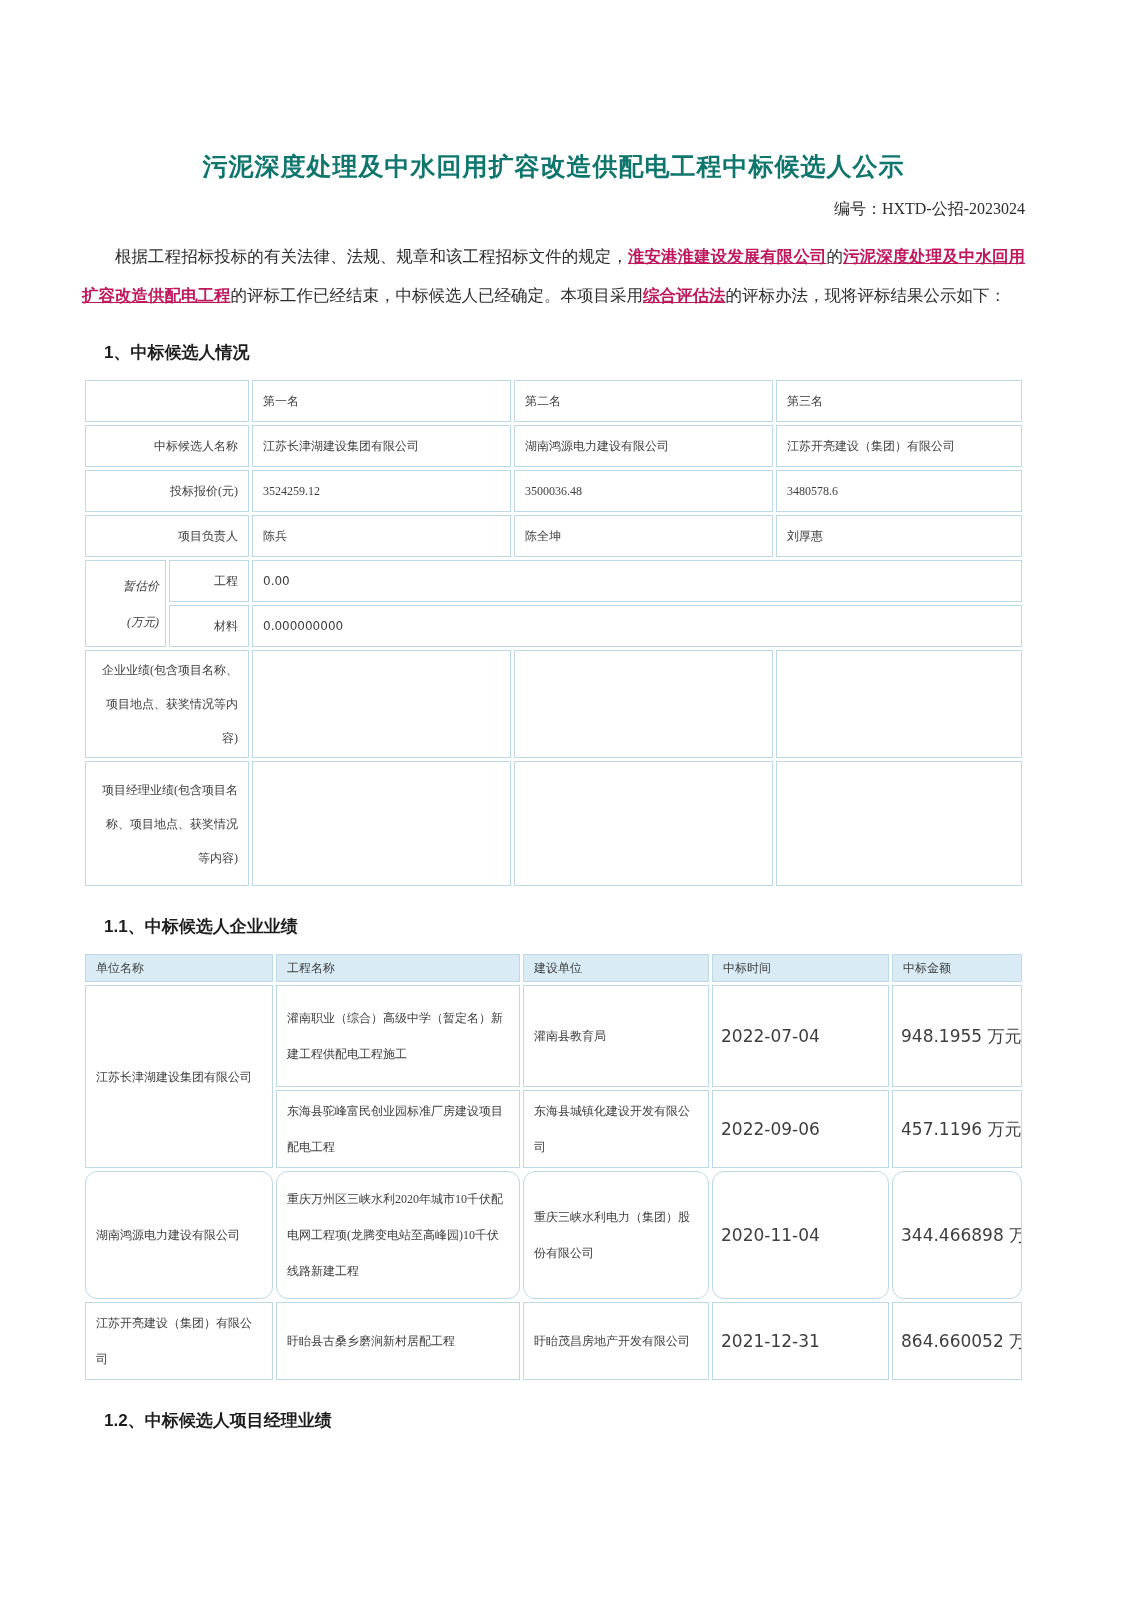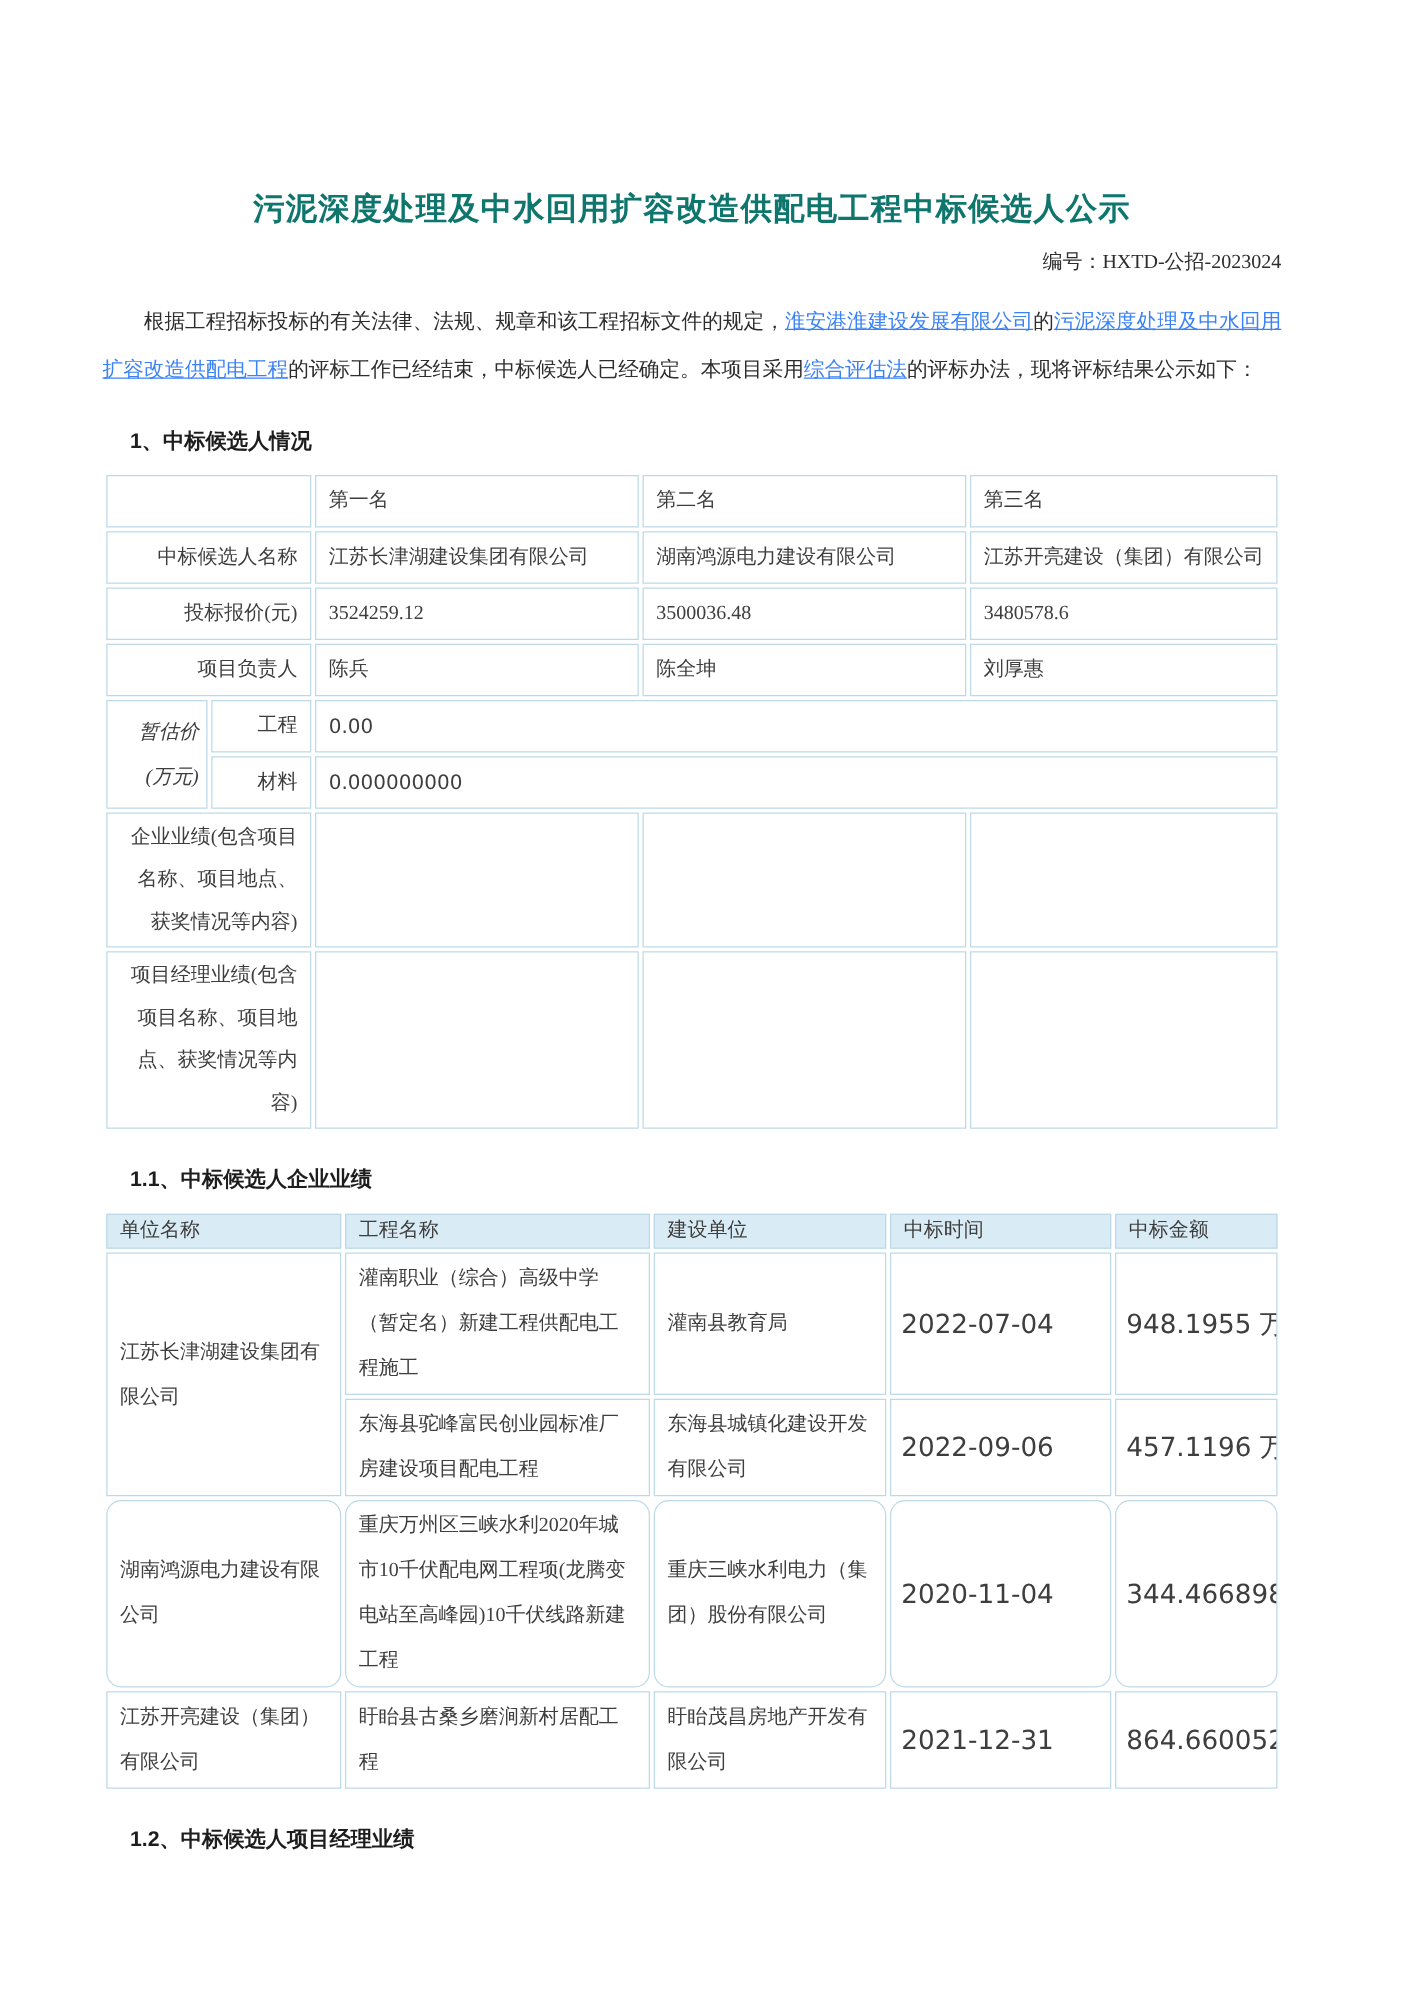--- a/index.html
+++ b/index.html
@@ -15,54 +15,54 @@
     text-align: center;
     font-family: "Liberation Sans", "DejaVu Sans", sans-serif;
     font-weight: bold; font-size: 25px; color: #0f766e; letter-spacing: 1px;
   }
   .doc-no { text-align: right; font-size: 16px; color: #2d2d2d; margin-top: 16px; }
 
   .intro {
     margin-top: 17px; font-size: 16.5px; line-height: 39px;
     text-align: justify; color: #2d2d2d; text-indent: 33px;
   }
-  .intro .em { font-weight: normal; text-decoration: underline; color: #3b82f6; }
+  .intro .em { font-weight: bold; text-decoration: underline; color: #be185d; }
 
   .section {
     font-family: "Liberation Sans", "DejaVu Sans", sans-serif;
     font-size: 17px; font-weight: bold; color: #1d1d1d;
     margin: 26px 0 0 22px;
   }
 
   table.t {
     border-collapse: separate; border-spacing: 3px;
     table-layout: fixed; width: 943px; margin-top: 13px;
   }
   table.t td {
     border: 1px solid #bdd9e8; background: #ffffff;
     padding: 2px 10px; vertical-align: middle;
-    font-size: 16px; color: #3e3e3e; line-height: 36px;
+    font-size: 12px; color: #3e3e3e; line-height: 36px;
     overflow: hidden;
   }
   td.blue { background: #d9ecf6; }
   .t1 tr.rh td { height: 42px; }
   .t1 tr.sub td { height: 38px; }
   .t1 td.label { line-height: 34px; text-align: right; }
   .t1 td.est { padding: 2px 6px; font-style: italic; }
   .t1 td.est span { display: block; white-space: nowrap; line-height: 36px; }
   .t1 tr.tall td { height: 100px; }
   .t1 tr.taller td { height: 125px; }
   .num { font-size: 17px; }
   .sansnum {
     font-family: "DejaVu Sans", "Liberation Sans", sans-serif;
     font-size: 16.5px; letter-spacing: 0;
   }
   .t2 td { background: #e3f1f9; line-height: 37px; }
   .t2 tr.rh td { background: #d9ecf6; height: 28px; line-height: 20px; }
-  .t2 td.c-date, .t2 td.c-amt { white-space: nowrap; padding: 6px 8px; font-size: 21px; }
+  .t2 td.c-date, .t2 td.c-amt { white-space: nowrap; padding: 6px 8px; font-size: 17px; }
   .t2 tr.g1a td { height: 102px; }
   .t2 tr.g1b td { height: 72px; }
   .t2 tr.g2 td { height: 128px; border-radius: 12px; }
   .t2 tr.g3 td { height: 62px; }
 </style>
 </head>
 <body>
 
 <div class="content">
 

